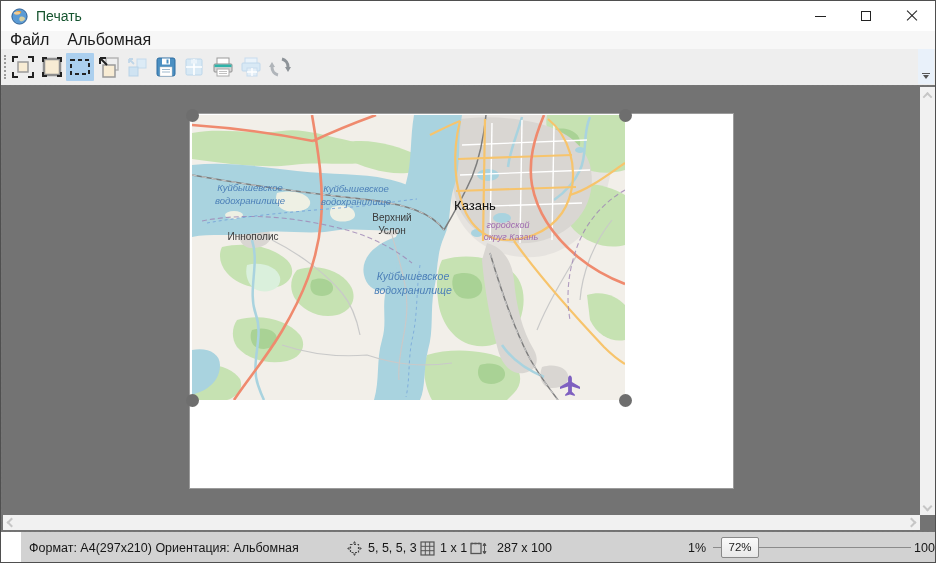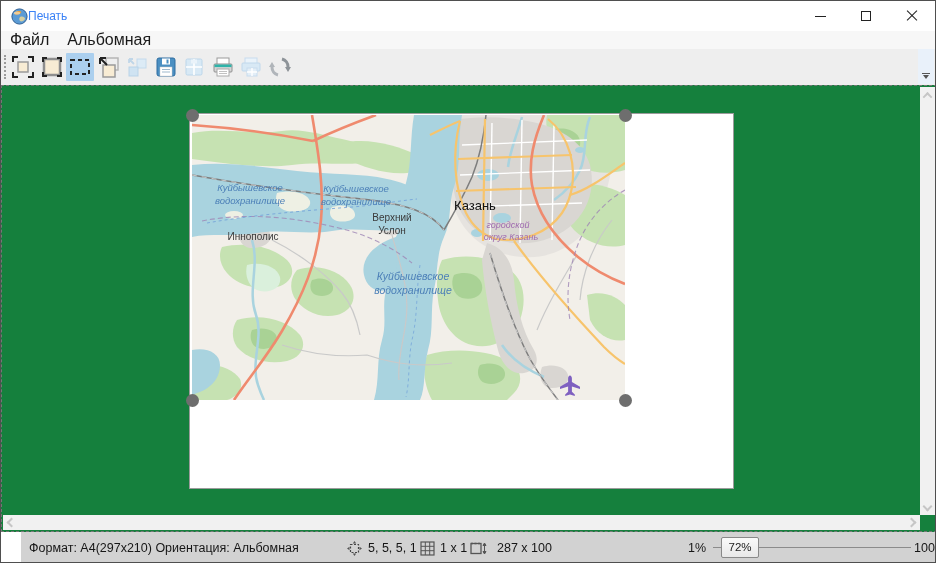--- a/index.html
+++ b/index.html
@@ -4,21 +4,21 @@
 <style>
   * { margin:0; padding:0; box-sizing:border-box; }
   html,body { width:936px; height:563px; font-family:"Liberation Sans", sans-serif; }
   #window { position:relative; width:936px; height:563px; background:#ffffff;
             border:1px solid #4f4f4f; overflow:hidden; }
 
   
   .titlebar { position:absolute; left:0; top:0; width:100%; height:30px; background:#ffffff;
               display:flex; align-items:center; }
   .app-icon { margin-left:10px; width:17px; height:17px; }
-  .title-text { margin-left:0; font-size:12px; color:#3b82f6; }
+  .title-text { margin-left:8px; font-size:14px; color:#14532d; }
   .win-controls { position:absolute; right:0; top:0; height:30px; display:flex; }
   .win-btn { width:46px; height:30px; display:flex; align-items:center; justify-content:center; }
   .glyph-min { width:11px; height:0; border-top:1px solid #222; }
   .glyph-max { width:10px; height:10px; border:1px solid #222; }
   .glyph-close { position:relative; width:12px; height:12px; }
   .glyph-close:before,.glyph-close:after { content:""; position:absolute; left:-1px; top:5px;
      width:14px; height:1px; background:#222; }
   .glyph-close:before { transform:rotate(45deg); } .glyph-close:after { transform:rotate(-45deg); }
 
   
@@ -35,21 +35,21 @@
   .tb-btn.active { background:#abcfee; }
   .tb-overflow { position:absolute; right:1px; top:0; width:16px; height:35px; background:#e9f1fa;
                  display:flex; flex-direction:column; align-items:center; justify-content:flex-end;
                  padding-bottom:5px; }
   .ovf-line { width:8px; height:0; border-top:1.5px solid #555; margin-bottom:1px; }
   .ovf-tri { width:0; height:0; border-left:3.5px solid transparent; border-right:3.5px solid transparent;
              border-top:4px solid #555; }
 
   
   .preview { position:absolute; left:0; top:84px; width:936px; height:447px;
-             background:#15803d; border:1px dashed #767676; }
+             background:#737373; border:1px dashed #767676; }
   .page { position:absolute; left:187px; top:27px; width:545px; height:376px;
           background:#ffffff; border:1px solid #9b9b9b; }
   .map-object { position:absolute; left:2px; top:1px; width:433px; height:285px; }
   .handle { position:absolute; width:13px; height:13px; border-radius:50%; background:#6e6e6e; }
 
   .vscroll { position:absolute; right:1px; top:1px; width:15px; height:428px; background:#f1f1f1;
              display:flex; flex-direction:column; justify-content:space-between; align-items:center;
              padding:5px 0; }
   .hscroll { position:absolute; left:1px; bottom:1px; height:15px; width:917px; background:#f1f1f1;
              display:flex; justify-content:space-between; align-items:center; padding:0 5px; }
@@ -347,21 +347,21 @@
     </div>
   </div>
 
   <div class="statusbar">
     <span class="sb" style="left:8px">Формат: A4(297x210) Ориентация: Альбомная</span>
 
     <svg class="sb-icon" style="left:326px" width="15" height="15" viewBox="0 0 15 15">
       <rect x="3.5" y="3.5" width="8" height="8" fill="none" stroke="#444" stroke-width="1.2" stroke-dasharray="2 1.5"></rect>
       <path d="M0,7.5 L2.5,5.8 L2.5,9.2 Z M15,7.5 L12.5,5.8 L12.5,9.2 Z M7.5,0 L5.8,2.5 L9.2,2.5 Z M7.5,15 L5.8,12.5 L9.2,12.5 Z" fill="#555"></path>
     </svg>
-    <span class="sb" style="left:347px">5, 5, 5, 1</span>
+    <span class="sb" style="left:347px">5, 5, 5, 3</span>
 
     <svg class="sb-icon" style="left:399px" width="15" height="15" viewBox="0 0 15 15">
       <rect x="1" y="1" width="13" height="13" fill="none" stroke="#555" stroke-width="1.2"></rect>
       <path d="M5.3,1 L5.3,14 M9.7,1 L9.7,14 M1,5.3 L14,5.3 M1,9.7 L14,9.7" stroke="#555" stroke-width="1"></path>
     </svg>
     <span class="sb" style="left:419px">1 x 1</span>
 
     <svg class="sb-icon" style="left:449px" width="17" height="15" viewBox="0 0 17 15">
       <rect x="1" y="2.5" width="10" height="10" fill="none" stroke="#555" stroke-width="1.3"></rect>
       <path d="M1,2.5 L11,2.5" stroke="#555" stroke-width="1.3" stroke-dasharray="2 1.5"></path>

